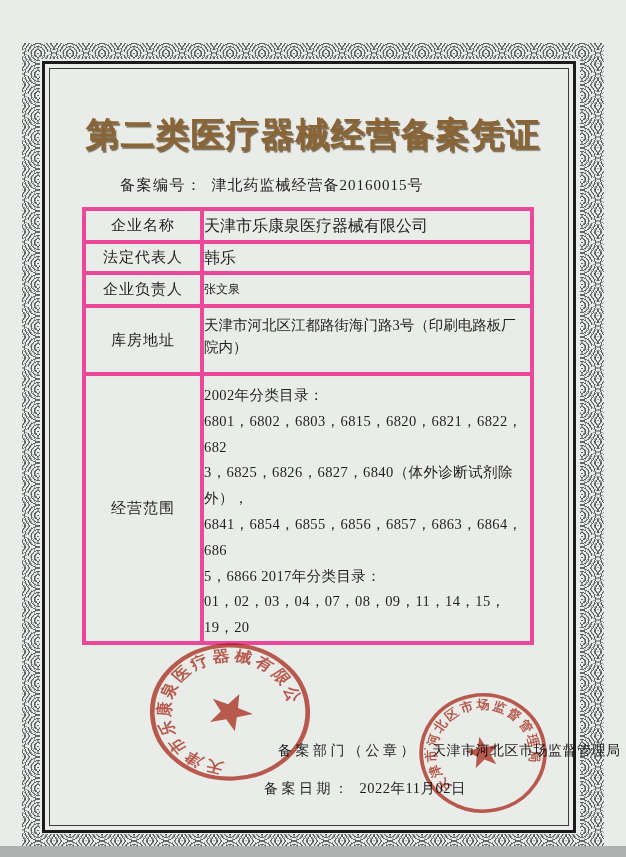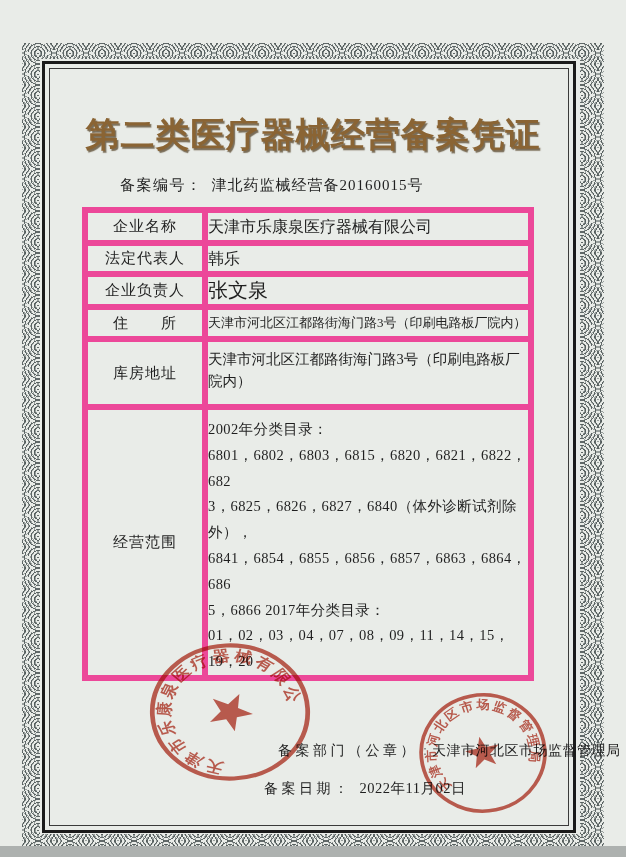--- a/index.html
+++ b/index.html
@@ -32,21 +32,21 @@
     font-size:34px;letter-spacing:1px;color:#8a6434;
     text-shadow:1.5px 2px 1px rgba(61,40,9,.65);
   }
   .record{position:absolute;left:120px;top:176px;font-size:15px;letter-spacing:1.5px;}
   .record .val{margin-left:9px;letter-spacing:1px;font-family:Liberation Serif, serif;}
 
   table.info{
     position:absolute;left:82px;top:207px;width:452px;
     border-collapse:collapse;table-layout:fixed;
   }
-  table.info td{border:6px solid #ec4899;padding:0;vertical-align:middle;}
+  table.info td{border:4px solid #ec4899;padding:0;vertical-align:middle;}
   td.lbl{width:114px;text-align:center;font-size:15px;letter-spacing:1px;}
   td.lbl.small{font-size:13px;letter-spacing:0;}
   td.val{padding:2px 8px 2px 13px;font-size:15px;line-height:1.35;}
   td.val.code{font-size:16px;letter-spacing:.5px;}
   td.val.addr{font-size:13px;}
   td.val.wrap{font-size:14.5px;vertical-align:top;padding-top:6px;line-height:1.55;}
   td.top{vertical-align:top;padding-top:10px;}
   .scope-line{font-size:14.5px;line-height:1.78;letter-spacing:.4px;}
 
   .dept-line{position:absolute;left:278px;top:741px;white-space:nowrap;}
@@ -87,25 +87,21 @@
       <tr style="height:33px">
         <td class="lbl">企业名称</td>
         <td class="val" style="font-size:16px">天津市乐康泉医疗器械有限公司</td>
       </tr>
       <tr style="height:31px">
         <td class="lbl">法定代表人</td>
         <td class="val" style="font-size:16px">韩乐</td>
       </tr>
       <tr style="height:33px">
         <td class="lbl">企业负责人</td>
-        <td class="val" style="font-size:20px">张文泉</td>
-      </tr>
-      <tr style="height:32px">
-        <td class="lbl">住　　所</td>
-        <td class="val addr">天津市河北区江都路街海门路3号（印刷电路板厂院内）</td>
+        <td class="val" style="font-size:12px">张文泉</td>
       </tr>
       <tr style="height:68px">
         <td class="lbl top">库房地址</td>
         <td class="val wrap">天津市河北区江都路街海门路3号（印刷电路板厂院内）</td>
       </tr>
       <tr style="height:197px">
         <td class="lbl top">经营范围</td>
         <td class="val" style="vertical-align:top;padding-top:7px">
           <div class="scope-line">2002年分类目录：</div>
           <div class="scope-line">6801，6802，6803，6815，6820，6821，6822，682</div>

